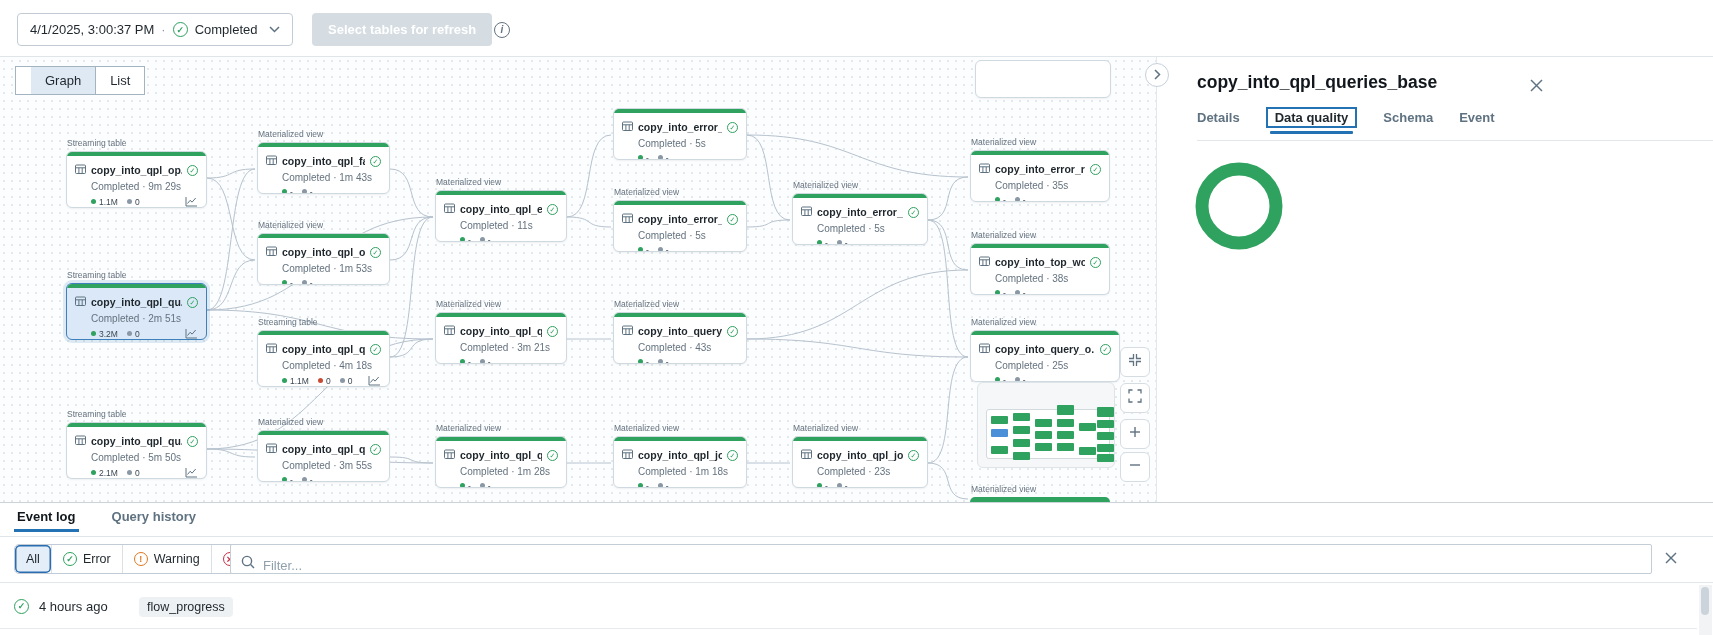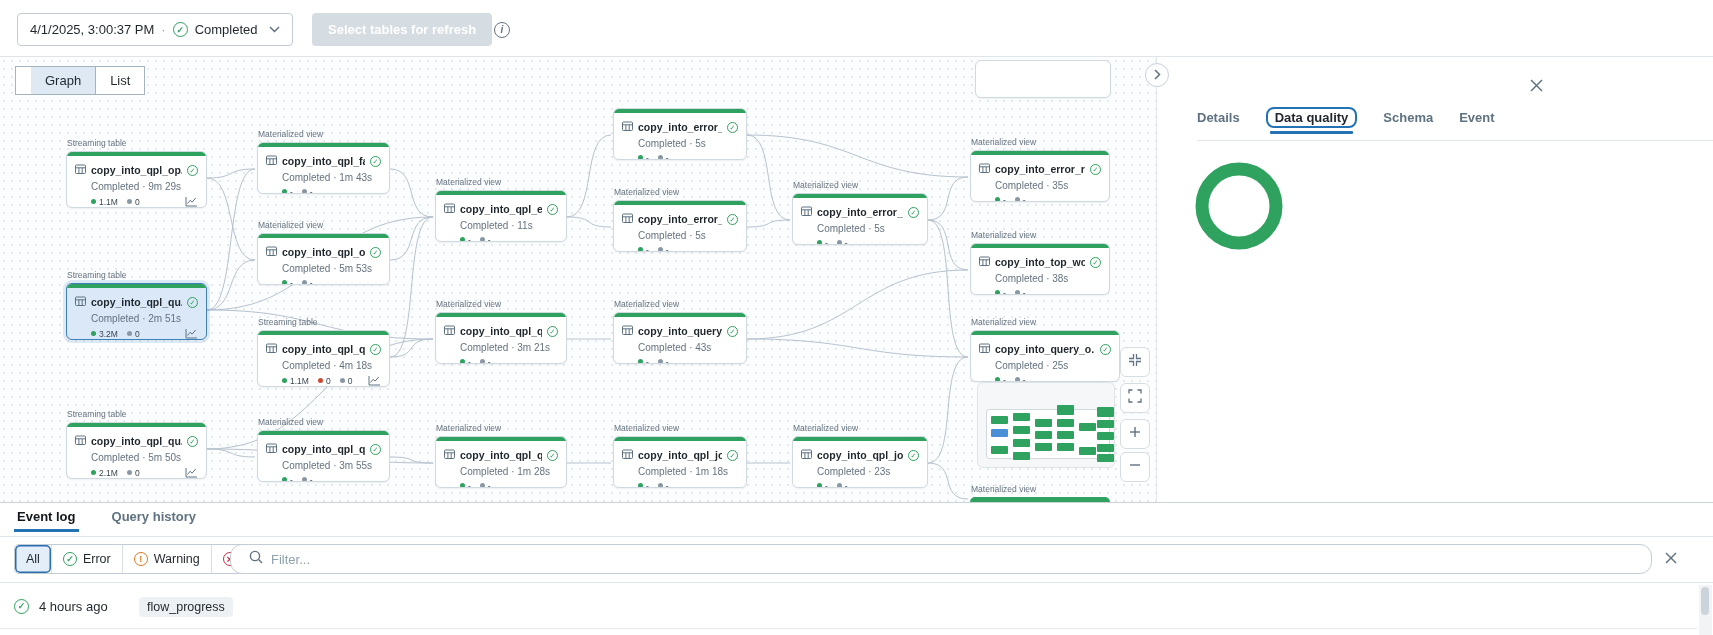--- a/index.html
+++ b/index.html
@@ -64,21 +64,21 @@
   .panel { position:absolute; left:1156px; top:57px; width:557px; height:445px; background:#fff;
            border-left:1px solid #e3e8ec; }
   .collapse-btn { position:absolute; left:-12px; top:6px; width:24px; height:24px; border-radius:50%;
                   background:#fff; border:1px solid #c6d0d9; display:flex; align-items:center;
                   justify-content:center; cursor:pointer; z-index:6; }
   .ptitle { position:absolute; left:40px; top:15px; font-size:17.5px; font-weight:700; color:#11171c; }
   .pclose { position:absolute; left:368px; top:19px; width:22px; height:22px; display:flex; align-items:center;
             justify-content:center; cursor:pointer; }
   .ptabs { position:absolute; left:40px; top:50px; display:flex; align-items:center; gap:26px; z-index:2; }
   .ptab { font-size:13px; font-weight:600; color:#5f7281; cursor:pointer; position:relative; }
-  .ptab.on { color:#1f272d; border:2px solid #2272B4; border-radius:8px; padding:1px 7px; }
+  .ptab.on { color:#1f272d; border:2px solid #2272B4; border-radius:0; padding:1px 7px; }
   .ptab.on::after { content:""; position:absolute; left:2px; right:2px; bottom:-8px; height:3px;
                     background:#2272B4; border-radius:1px; }
   .psep { position:absolute; left:40px; right:0; top:83px; height:1px; background:#e2e7eb; }
   .donut { position:absolute; left:36px; top:103px; }
   .legend { position:absolute; left:130px; right:170px; top:118px; display:flex; flex-direction:column; gap:11px; }
   .lrow { display:flex; align-items:center; height:21px; }
   .ldot { width:9px; height:9px; border-radius:50%; flex:none; }
   .llabel { margin-left:9px; font-size:13px; font-weight:700; color:#11171c; }
   .lval { margin-left:auto; font-size:13px; color:#11171c; }
 
@@ -95,21 +95,21 @@
   .fbtn { display:flex; align-items:center; gap:6px; padding:0 11px; font-size:12.5px; color:#1f272d;
           border-left:1px solid #d9e0e6; cursor:pointer; background:#fff; }
   .fbtn:first-child { border-left:none; }
   .fbtn.on { background:#e3eef9; box-shadow:inset 0 0 0 1.5px #2b6cb0; border-radius:5px; }
   .fi { display:inline-flex; align-items:center; justify-content:center; width:14px; height:14px;
         border-radius:50%; font-size:9px; font-weight:700; }
   .fi.info  { border:1.5px solid #2EA25E; color:#2EA25E; }
   .fi.warning { border:1.5px solid #de7921; color:#de7921; }
   .fi.error { border:1.5px solid #c82d44; color:#c82d44; font-size:11px; }
   .finput { position:absolute; left:230px; top:41px; width:1422px; height:30px; border:1px solid #c3cdd6;
-            border-radius:12px; display:flex; align-items:center; gap:8px; padding:0 18px; background:#fff; }
+            border-radius:2px; display:flex; align-items:flex-end; gap:8px; padding:0 10px; background:#fff; }
   .finput input { border:none; outline:none; flex:1; font-size:13px; font-family:inherit; color:#1f272d; }
   .finput input::placeholder { color:#8fa0ad; }
   .fclear { position:absolute; left:1660px; top:45px; width:22px; height:22px; display:flex;
             align-items:center; justify-content:center; cursor:pointer; }
   .evline { position:absolute; left:0; right:0; top:79px; height:1px; background:#e2e7eb; }
   .evrow { position:absolute; left:0; right:16px; top:82px; height:44px; background:#fff;
            border-bottom:1px solid #e6eaee; display:flex; align-items:center; }
   .ev-ico { margin-left:14px; width:15px; height:15px; border:1.5px solid #2EA25E; border-radius:50%;
             color:#2EA25E; font-size:9px; font-weight:700; text-align:center; line-height:12px; flex:none; }
   .ev-time { margin-left:10px; width:100px; font-size:13px; color:#1f272d; }
@@ -288,21 +288,21 @@
             <div class="nrow1">
               <span><svg width="11" height="11" viewBox="0 0 11 11" fill="none" stroke="#5f7281" stroke-width="1">
                   <rect x="0.5" y="1" width="10" height="8.5" rx="1"></rect>
                   <line x1="0.5" y1="3.8" x2="10.5" y2="3.8"></line>
                   <line x1="3.9" y1="3.8" x2="3.9" y2="9.5"></line>
                   <line x1="7.2" y1="3.8" x2="7.2" y2="9.5"></line>
                 </svg></span>
               <span class="ntitle">copy_into_qpl_op...</span>
               <span class="chk">✓</span>
             </div>
-            <div class="nstatus">Completed · 5m 53s</div>
+            <div class="nstatus">Completed · 1m 53s</div>
             <div class="nmetrics">
               <span><span class="mdot" style="background: rgb(46, 162, 94);"></span>-</span>
               <span><span class="mdot" style="background: rgb(138, 152, 165);"></span>-</span>
             </div>
           </div>
         </div>
         <div class="node" style="left: 257px; top: 273px; width: 133px;">
           <div class="type">Streaming table</div>
           <div class="card" style="height: 57px;">
             <div class="gbar"></div>
@@ -666,20 +666,21 @@
   </div>
 
   <div class="panel">
     <div class="collapse-btn">
       <span>
         <svg width="7" height="11" viewBox="0 0 7 11" fill="none" stroke="#5f7281" stroke-width="1.5">
             <path d="M1 1l4.5 4.5L1 10"></path>
           </svg>
       </span>
     </div>
+    <div class="ptitle">copy_into_qpl_queries_base</div>
     <div class="pclose">
       <span>
         <svg width="13" height="13" viewBox="0 0 13 13" stroke="#5f7281" stroke-width="1.4">
             <line x1="1" y1="1" x2="12" y2="12"></line>
             <line x1="12" y1="1" x2="1" y2="12"></line>
           </svg>
       </span>
     </div>
     <div class="ptabs" id="panel-tabs">
         <div class="ptab">Details</div>

